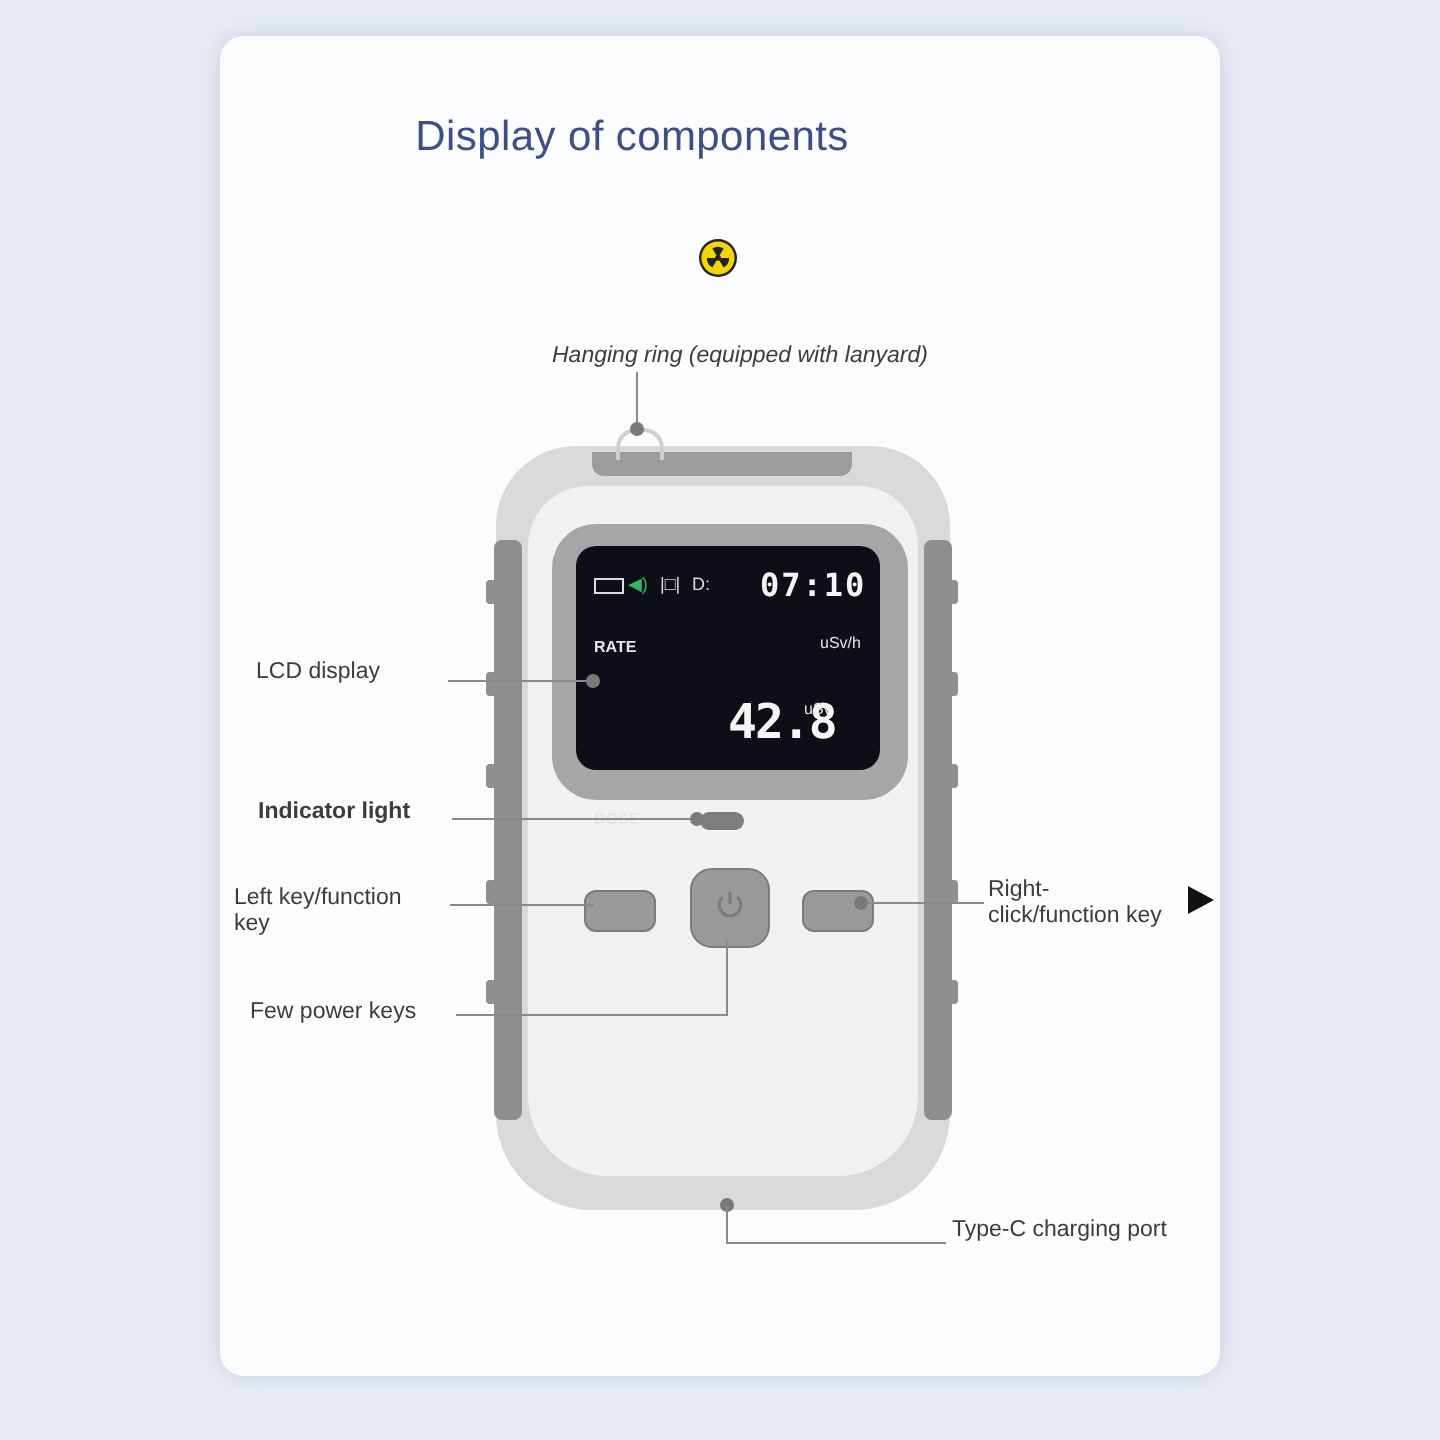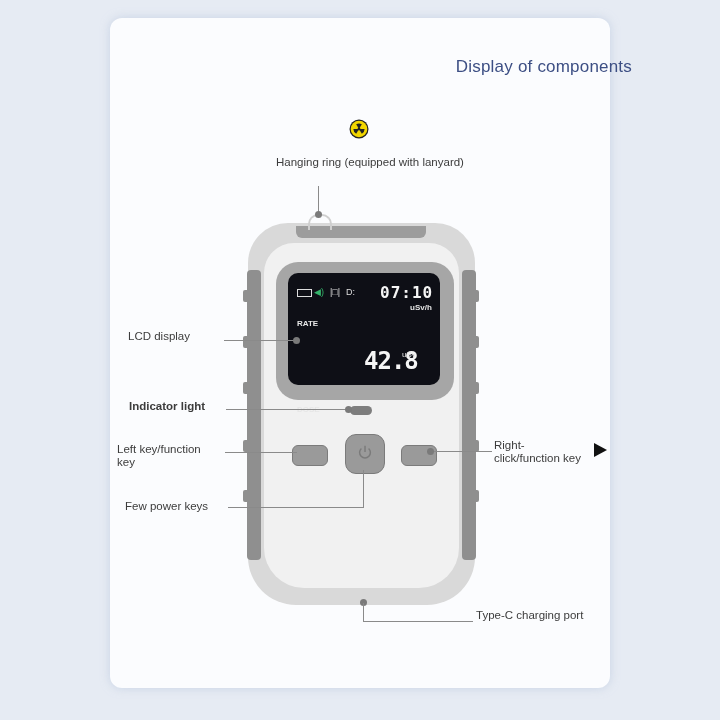--- a/index.html
+++ b/index.html
@@ -1,18 +1,18 @@
 <!DOCTYPE html>
 <html><head>
 <meta charset="utf-8">
 <style>
   html,body{margin:0;padding:0;}
   body{width:720px;height:720px;background:#e6ebf3;position:relative;overflow:hidden;font-family:"Liberation Sans",sans-serif;}
   .card{position:absolute;left:110px;top:18px;width:500px;height:670px;background:#fbfcfe;border-radius:12px;box-shadow:0 0 10px rgba(180,195,220,.6);}
-  .title{position:absolute;left:0;width:632px;top:57px;text-align:right;font-size:17px;color:#3d4f84;letter-spacing:.2px;}
+  .title{position:absolute;left:0;width:632px;top:57px;text-align:center;font-size:21px;color:#3d4f84;letter-spacing:.2px;}
   .rad{position:absolute;left:349px;top:119px;width:20px;height:20px;}
   .lbl{position:absolute;font-size:11.5px;color:#3c3c3c;line-height:13px;}
   .line{position:absolute;background:#8a8a8a;}
   .dot{position:absolute;width:7px;height:7px;border-radius:50%;background:#7a7a7a;}
   
   .dev-outer{position:absolute;left:248px;top:223px;width:227px;height:382px;background:#d9d9d9;border-radius:40px 40px 48px 48px;}
   .dev-topbar{position:absolute;left:296px;top:226px;width:130px;height:12px;background:#9c9c9c;border-radius:0 0 6px 6px;}
   .side{position:absolute;top:270px;width:14px;height:290px;background:#8f8f8f;border-radius:4px;}
   .side-nub{position:absolute;width:6px;height:12px;background:#8f8f8f;border-radius:2px;}
   .dev-face{position:absolute;left:264px;top:243px;width:195px;height:345px;background:#f1f1f1;border-radius:30px 30px 40px 40px;}
@@ -35,21 +35,21 @@
 
 <svg class="rad" viewBox="0 0 20 20">
   <circle cx="10" cy="10" r="9.5" fill="#222"></circle>
   <circle cx="10" cy="10" r="8.3" fill="#f2d600"></circle>
   <circle cx="10" cy="10" r="1.4" fill="#222"></circle>
   <path d="M10 10 L7.2 5.2 A5.6 5.6 0 0 1 12.8 5.2 Z" fill="#222"></path>
   <path d="M10 10 L15.6 10 A5.6 5.6 0 0 1 12.8 14.8 Z" fill="#222"></path>
   <path d="M10 10 L7.2 14.8 A5.6 5.6 0 0 1 4.4 10 Z" fill="#222"></path>
 </svg>
 
-<div class="lbl" style="left:276px;top:156px;">Hanging ring (equipped with lanyard)</div>
+<div class="lbl" style="left:276px;top:172px;font-style:italic;">Hanging ring (equipped with lanyard)</div>
 <div class="line" style="left:318px;top:186px;width:1px;height:28px;"></div>
 
 <div class="dev-outer"></div>
 <div class="side" style="left:247px;"></div>
 <div class="side" style="left:462px;"></div>
 <div class="side-nub" style="left:243px;top:290px;"></div>
 <div class="side-nub" style="left:243px;top:336px;"></div>
 <div class="side-nub" style="left:243px;top:382px;"></div>
 <div class="side-nub" style="left:243px;top:440px;"></div>
 <div class="side-nub" style="left:243px;top:490px;"></div>
@@ -64,21 +64,21 @@
 <div class="dot" style="left:315px;top:211px;"></div>
 
 <div class="screen-bezel"></div>
 <div class="screen">
   <div style="position:absolute;left:9px;top:16px;width:13px;height:6px;border:1px solid #ddd;"></div>
   <div style="position:absolute;left:26px;top:14px;font-size:9px;color:#34b36a;">◀)</div>
   <div style="position:absolute;left:42px;top:14px;font-size:9px;color:#ddd;">|□|</div>
   <div style="position:absolute;left:58px;top:14px;font-size:9px;color:#ddd;">D:</div>
   <div class="seg" style="left:92px;top:10px;font-size:16px;letter-spacing:1px;">07:10</div>
   <div class="small" style="left:9px;top:46px;">RATE</div>
-  <div class="small" style="left:122px;top:30px;font-weight:bold;">uSv/h</div>
+  <div class="small" style="left:122px;top:44px;font-weight:normal;">uSv/h</div>
   <div class="small" style="left:9px;top:92px;margin-top:40px;">DOSE</div>
   <div class="seg" style="left:76px;top:74px;font-size:24px;letter-spacing:-1px;">42.8</div>
   <div class="small" style="left:114px;top:77px;font-weight:normal;">uSv</div>
 </div>
 
 <div class="lbl" style="left:128px;top:330px;">LCD display</div>
 <div class="line" style="left:224px;top:340px;width:72px;height:1px;"></div>
 <div class="dot" style="left:293px;top:337px;"></div>
 
 <div class="led"></div>

